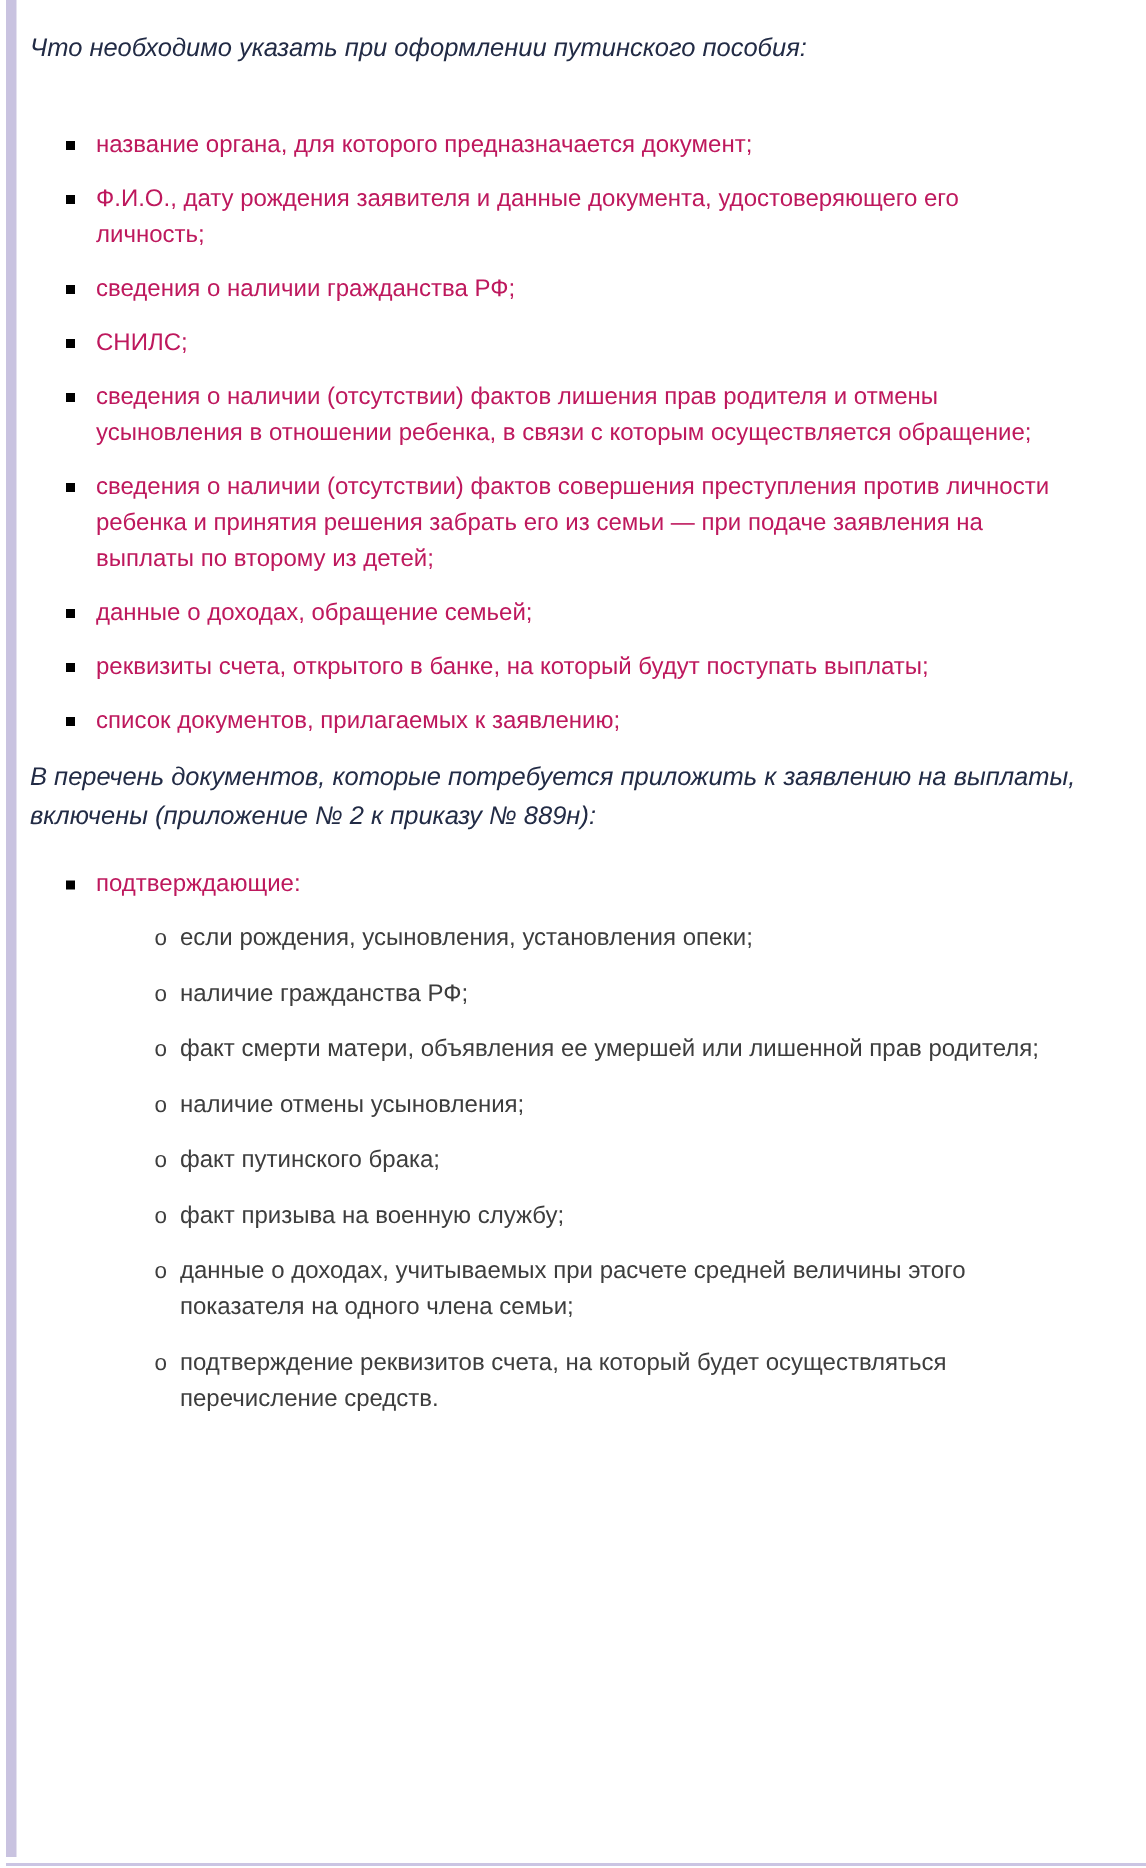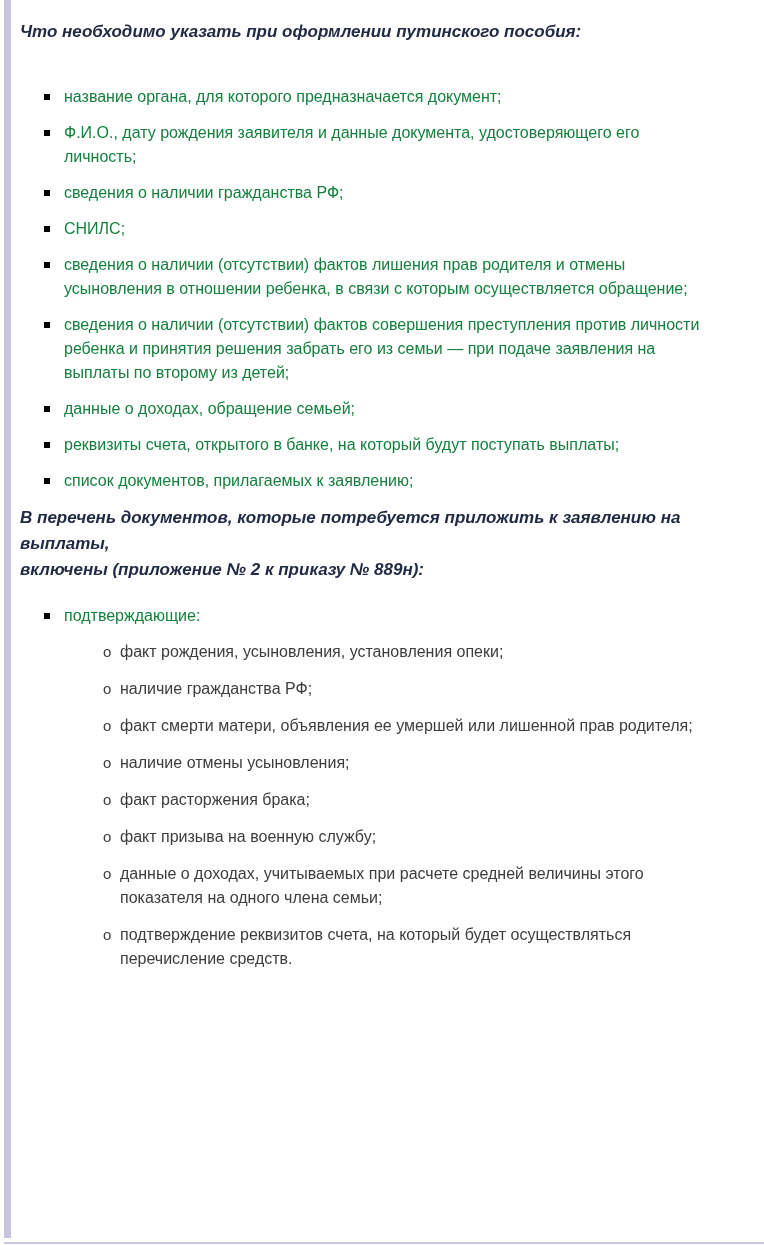--- a/index.html
+++ b/index.html
@@ -23,38 +23,38 @@
     background: #cbc5e3;
   }
   .content {
     position: absolute;
     left: 20px; top: 14px;
     width: 726px;
   }
   .heading {
     font-size: 17px;
     line-height: 24px;
-    font-weight: bold;
+    font-weight: normal;
     font-style: italic;
     color: #222b45;
     white-space: pre-line;
     margin: 0;
   }
   .heading.h1 { margin-top: 6px; }
   .heading.h2 { margin-top: 8px; line-height: 26px; }
   ul { list-style: none; margin: 0; padding: 0; }
   .list-l1 { margin-top: 41px; }
   .list-l2 { margin-top: 21px; }
   li.l1, li.group-label {
     position: relative;
     padding-left: 44px;
     margin-bottom: 12px;
     font-size: 16px;
     line-height: 24px;
-    color: #15803d;
+    color: #be185d;
   }
   li.l2 {
     position: relative;
     padding-left: 100px;
     margin-bottom: 13px;
     font-size: 16px;
     line-height: 24px;
     color: #3d3d3d;
   }
   .txt { white-space: pre-line; display: block; }
@@ -131,37 +131,37 @@
 
   <ul class="list-l2">
     <li class="group-label">
         <span class="sq"></span>
         <span class="txt">подтверждающие:</span>
       </li>
     <li style="margin:0;padding:0;">
       <ul class="sublist">
         <li class="l2">
             <span class="circle-o">o</span>
-            <span class="txt">факт рождения, усыновления, установления опеки;</span>
+            <span class="txt">если рождения, усыновления, установления опеки;</span>
           </li>
         <li class="l2">
             <span class="circle-o">o</span>
             <span class="txt">наличие гражданства РФ;</span>
           </li>
         <li class="l2">
             <span class="circle-o">o</span>
             <span class="txt">факт смерти матери, объявления ее умершей или лишенной прав родителя;</span>
           </li>
         <li class="l2">
             <span class="circle-o">o</span>
             <span class="txt">наличие отмены усыновления;</span>
           </li>
         <li class="l2">
             <span class="circle-o">o</span>
-            <span class="txt">факт расторжения брака;</span>
+            <span class="txt">факт путинского брака;</span>
           </li>
         <li class="l2">
             <span class="circle-o">o</span>
             <span class="txt">факт призыва на военную службу;</span>
           </li>
       </ul>
     </li>
     <li style="margin:0;padding:0;">
       <ul class="sublist">
         <li class="l2">

